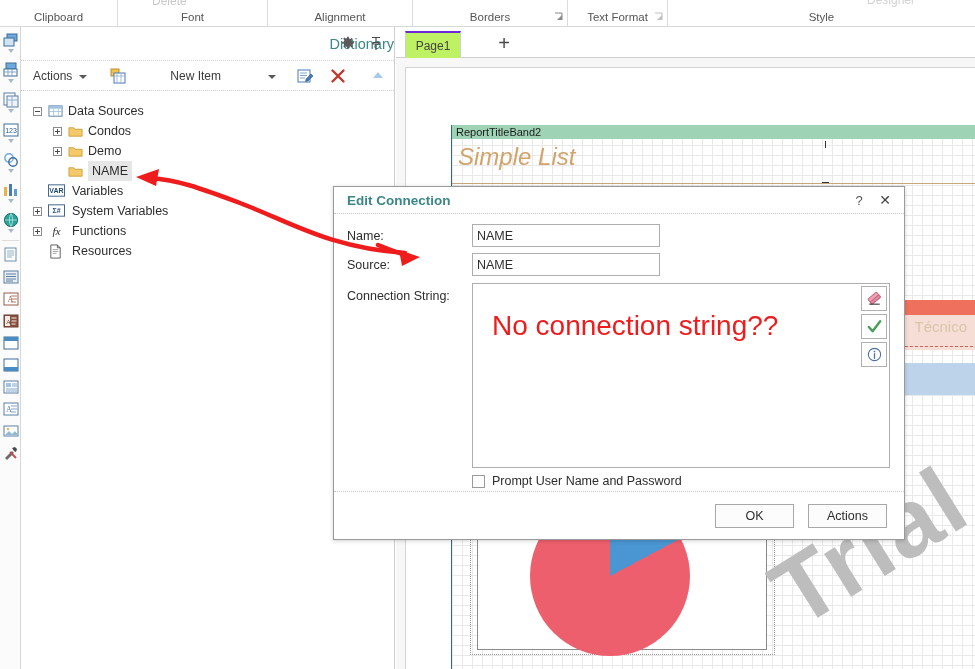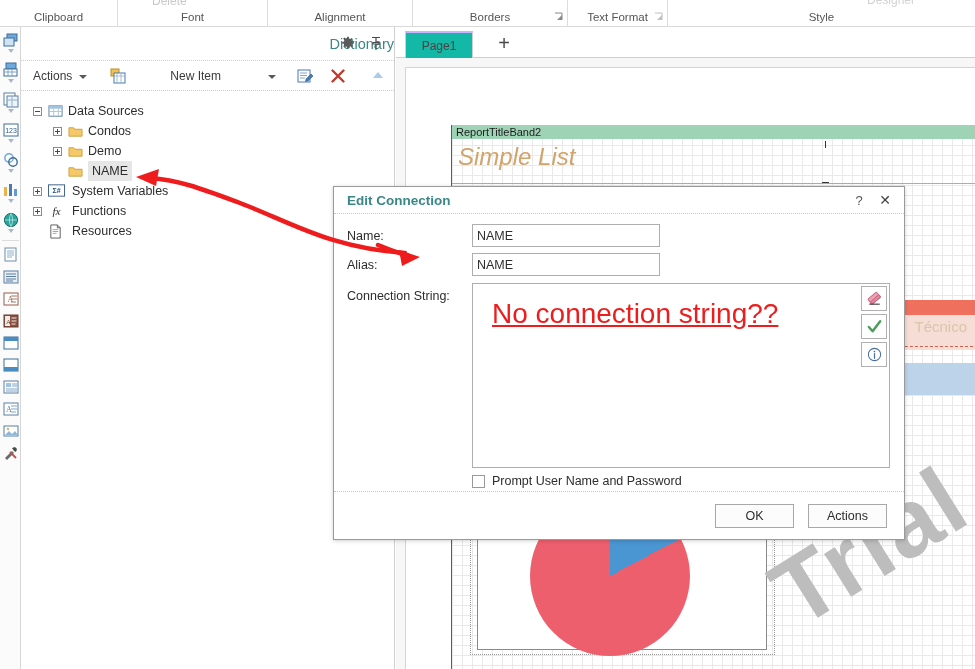--- a/index.html
+++ b/index.html
@@ -112,23 +112,23 @@
   
   .designer {
     position: absolute; left: 396px; top: 27px; width: 579px; height: 642px;
     background: #ffffff;
   }
   .tabbar {
     position: relative; height: 31px; background: #ffffff;
     border-bottom: 1px solid #cfcfcf;
   }
   .tab {
-    position: absolute; left: 9px; top: 4px; width: 68px; height: 27px;
-    background: #14b8a6; border: 1px solid #cfcfcf; border-bottom: none;
-    border-top: 2px solid #c4b5fd;
+    position: absolute; left: 9px; top: 4px; width: 56px; height: 27px;
+    background: #bef264; border: 1px solid #cfcfcf; border-bottom: none;
+    border-top: 2px solid #6d28d9;
     display: flex; align-items: center; justify-content: center;
     font-size: 12px; color: #444;
   }
   .tab-add {
     position: absolute; left: 98px; top: 6px; width: 20px; height: 20px;
     display:flex; align-items:center; justify-content:center;
     font-size: 20px; color: #4a4a4a; line-height: 1;
   }
   .canvas-wrap {
     position: absolute; left: 0; top: 31px; width: 579px; height: 611px;
@@ -548,20 +548,29 @@
     <div class="tnode selected" style="padding-left:32px;">
       <span class="tspacer"></span>
       <span class="tico">
         <svg width="15" height="15" viewBox="0 0 16 16">
               <path d="M1 4h5l1.4 1.6H15V13H1z" fill="#f5c96a" stroke="#c79a30" stroke-width="0.9"></path>
             </svg>
       </span>
       <span class="tlabel">NAME</span>
     </div>
 
+    <div class="tnode" style="padding-left:27px;">
+      <span class="tico">
+        <svg width="17" height="13" viewBox="0 0 18 13">
+              <rect x="0.5" y="0.5" width="17" height="12" fill="#fff" stroke="#3a5f88"></rect>
+              <text x="9" y="9.5" font-size="7.5" fill="#1e4a78" text-anchor="middle" font-family="Liberation Sans" font-weight="bold">VAR</text>
+            </svg>
+      </span>
+      <span class="tlabel" style="margin-left:4px;">Variables</span>
+    </div>
 
     <div class="tnode" style="padding-left:12px;">
       <span class="texp plus"></span>
       <span class="tico">
         <svg width="17" height="13" viewBox="0 0 18 13">
               <rect x="0.5" y="0.5" width="17" height="12" fill="#fff" stroke="#3a5f88"></rect>
               <text x="9" y="9.5" font-size="7.5" fill="#1e4a78" text-anchor="middle" font-family="Liberation Sans" font-weight="bold">Σ#</text>
             </svg>
       </span>
       <span class="tlabel" style="margin-left:4px;">System Variables</span>
@@ -654,21 +663,21 @@
     <div class="dlg-btn btn-cancel">
       <span>Actions</span>
     </div>
   </div>
 </div>
 
 <div style="position:absolute;left:0;top:0;width:975px;height:669px;pointer-events:none;">
   <span class="fld-label" style="left:347px; top:229px; pointer-events:auto;">Name:</span>
   <input class="txtinput" style="left: 472px; top: 224px; width: 188px; height: 23px; pointer-events: auto;" value="NAME">
 
-  <span class="fld-label" style="left:347px; top:258px; pointer-events:auto;">Alias:</span>
+  <span class="fld-label" style="left:347px; top:258px; pointer-events:auto;">Source:</span>
   <input class="txtinput" style="left: 472px; top: 253px; width: 188px; height: 23px; pointer-events: auto;" value="NAME">
 
   <span class="fld-label" style="left:347px; top:289px; pointer-events:auto;">Connection String:</span>
 
   <div class="bigbox" style="pointer-events:auto;"></div>
 
   <div class="sidebtns" style="pointer-events:auto;">
     <div class="sidebtn">
       <svg width="17" height="17" viewBox="0 0 18 18">
             <g transform="rotate(-40 9 9)">
@@ -685,21 +694,21 @@
     </div>
     <div class="sidebtn">
       <svg width="17" height="17" viewBox="0 0 18 18">
             <circle cx="9" cy="9" r="6.5" fill="none" stroke="#4a6fa5" stroke-width="1.1"></circle>
             <circle cx="9" cy="5.8" r="0.9" fill="#4a6fa5"></circle>
             <path d="M9 8v5" stroke="#4a6fa5" stroke-width="1.3" stroke-linecap="round"></path>
           </svg>
     </div>
   </div>
 
-  <span class="conn-msg" style="position:absolute;left:492px;top:298px;pointer-events:auto;text-decoration:underline;">No connection string??</span>
+  <span class="conn-msg" style="position:absolute;left:492px;top:310px;pointer-events:auto;">No connection string??</span>
 
   <div class="chk-row" style="pointer-events:auto;">
     <span class="chkbox"></span>
     <span class="chk-label">Prompt User Name and Password</span>
   </div>
 </div>
 
 <svg class="arrows" viewBox="0 0 975 669" xmlns="http://www.w3.org/2000/svg">
 
   <path d="M405 253 C 330 248, 290 222, 240 203 C 205 190, 180 180, 150 178" fill="none" stroke="#ee1c1c" stroke-width="4.5" stroke-linecap="round"></path>

